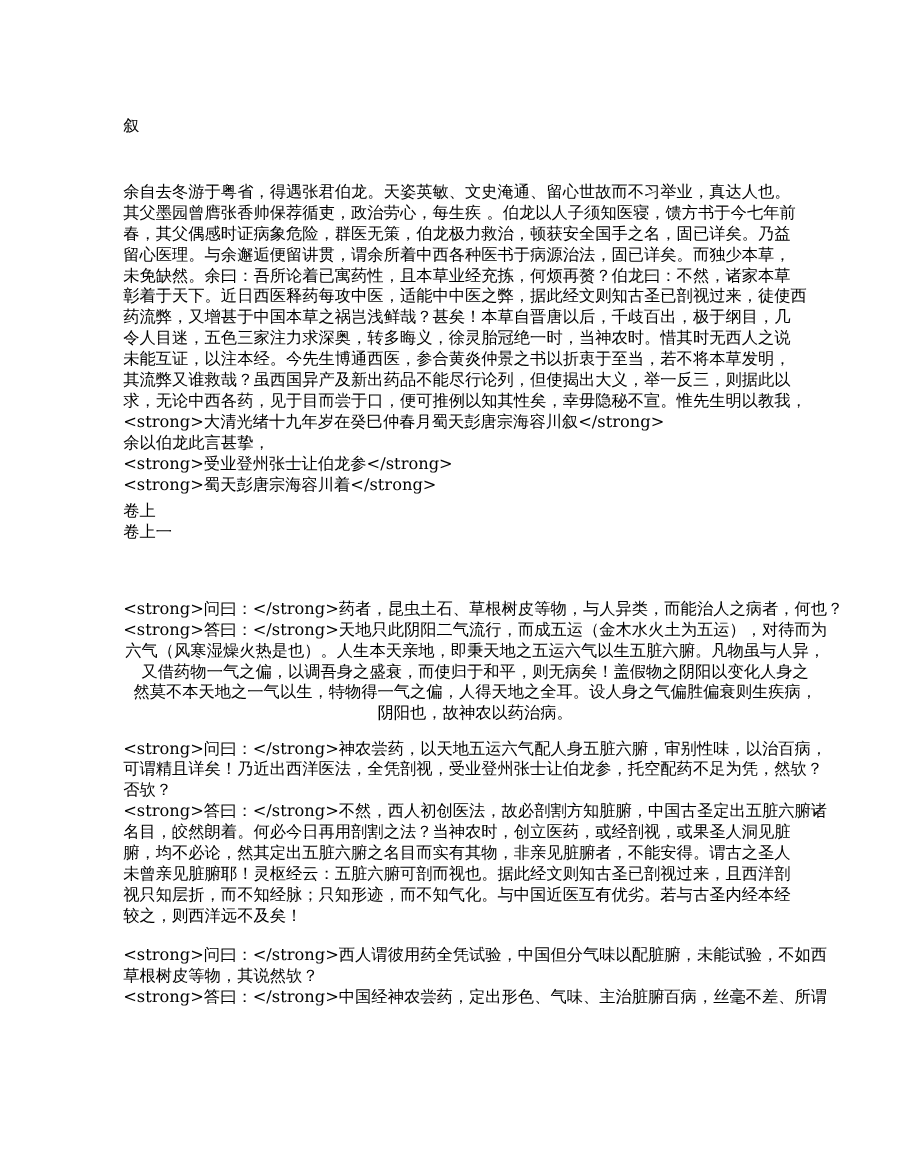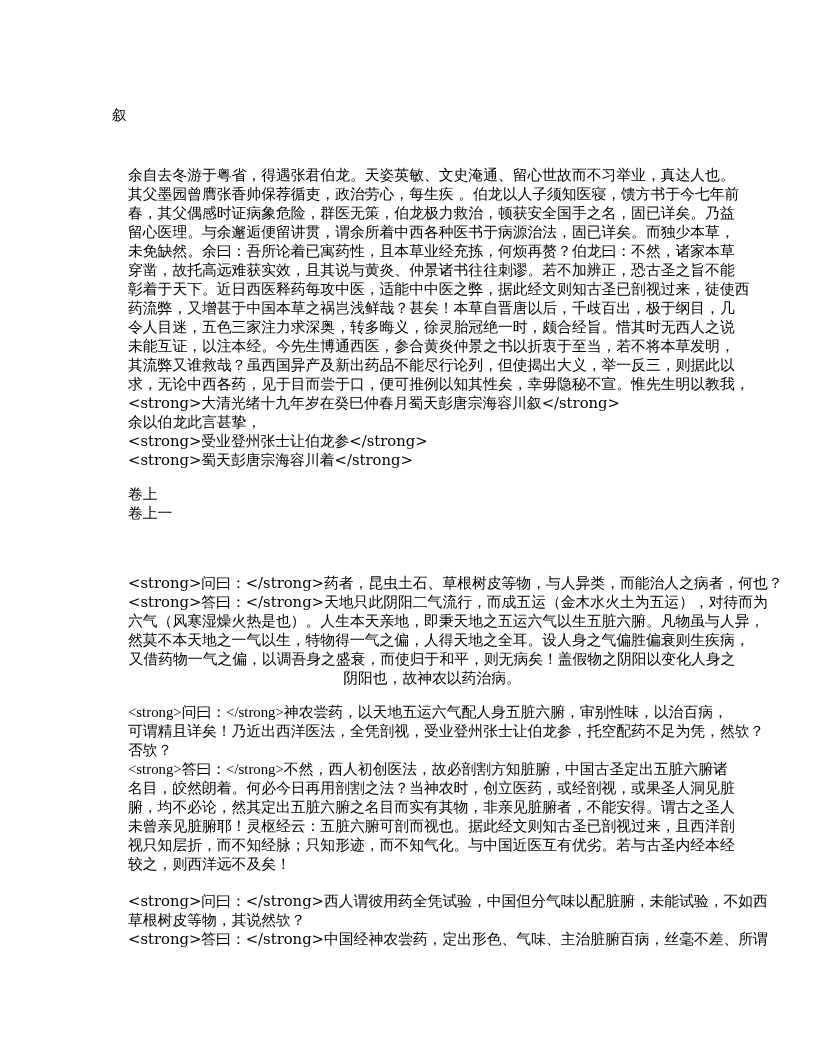--- a/index.html
+++ b/index.html
@@ -22,64 +22,63 @@
     width: 640px;
     font-size: 14.8px;
     line-height: 19px;
   }
   .heading {
     font-size: 14.8px;
     font-weight: normal;
     margin: 0;
     padding: 0;
   }
-  .para { margin: 16px; padding: 0; }
+  .para { margin: 0; padding: 0; }
   .line { white-space: pre; }
   .preface { margin-top: 41px; }
   .volume  { margin-top: 6px; font-family: Liberation Serif, serif; }
   .qa1     { margin-top: 50px; text-align: center; }
-  .qa2     { margin-top: 13px; font-family: Liberation Serif, serif; }
+  .qa2     { margin-top: 13px; }
   .qa3     { margin-top: 17px; }
 </style>
 </head>
 <body>
 
 <div class="doc">
   <h1 class="heading">叙</h1>
 
   <div class="para preface">
       <div class="line">余自去冬游于粤省，得遇张君伯龙。天姿英敏、文史淹通、留心世故而不习举业，真达人也。</div>
       <div class="line">其父墨园曾膺张香帅保荐循吏，政治劳心，每生疾 。伯龙以人子须知医寝，馈方书于今七年前</div>
       <div class="line">春，其父偶感时证病象危险，群医无策，伯龙极力救治，顿获安全国手之名，固已详矣。乃益</div>
       <div class="line">留心医理。与余邂逅便留讲贯，谓余所着中西各种医书于病源治法，固已详矣。而独少本草，</div>
       <div class="line">未免缺然。余曰：吾所论着已寓药性，且本草业经充拣，何烦再赘？伯龙曰：不然，诸家本草</div>
-      <div class="line">穿凿，故托高远难获实效，且其说与黄炎、仲景诸书往往刺谬。若不加辨正，恐古圣之旨不能</div>
       <div class="line">彰着于天下。近日西医释药每攻中医，适能中中医之弊，据此经文则知古圣已剖视过来，徒使西</div>
       <div class="line">药流弊，又增甚于中国本草之祸岂浅鲜哉？甚矣！本草自晋唐以后，千歧百出，极于纲目，几</div>
-      <div class="line">令人目迷，五色三家注力求深奥，转多晦义，徐灵胎冠绝一时，颇合经旨。惜其时无西人之说</div>
+      <div class="line">令人目迷，五色三家注力求深奥，转多晦义，徐灵胎冠绝一时，当神农时。惜其时无西人之说</div>
       <div class="line">未能互证，以注本经。今先生博通西医，参合黄炎仲景之书以折衷于至当，若不将本草发明，</div>
       <div class="line">其流弊又谁救哉？虽西国异产及新出药品不能尽行论列，但使揭出大义，举一反三，则据此以</div>
       <div class="line">求，无论中西各药，见于目而尝于口，便可推例以知其性矣，幸毋隐秘不宣。惟先生明以教我，</div>
       <div class="line">&lt;strong&gt;大清光绪十九年岁在癸巳仲春月蜀天彭唐宗海容川叙&lt;/strong&gt;</div>
       <div class="line">余以伯龙此言甚挚，</div>
       <div class="line">&lt;strong&gt;受业登州张士让伯龙参&lt;/strong&gt;</div>
       <div class="line">&lt;strong&gt;蜀天彭唐宗海容川着&lt;/strong&gt;</div>
     </div>
 
   <div class="para volume">
       <div class="line">卷上</div>
       <div class="line">卷上一</div>
     </div>
 
   <div class="para qa1">
       <div class="line">&lt;strong&gt;问曰：&lt;/strong&gt;药者，昆虫土石、草根树皮等物，与人异类，而能治人之病者，何也？</div>
       <div class="line">&lt;strong&gt;答曰：&lt;/strong&gt;天地只此阴阳二气流行，而成五运（金木水火土为五运），对待而为</div>
       <div class="line">六气（风寒湿燥火热是也）。人生本天亲地，即秉天地之五运六气以生五脏六腑。凡物虽与人异，</div>
+      <div class="line">又借药物一气之偏，以调吾身之盛衰，而使归于和平，则无病矣！盖假物之阴阳以变化人身之</div>
       <div class="line">然莫不本天地之一气以生，特物得一气之偏，人得天地之全耳。设人身之气偏胜偏衰则生疾病，</div>
-      <div class="line">又借药物一气之偏，以调吾身之盛衰，而使归于和平，则无病矣！盖假物之阴阳以变化人身之</div>
       <div class="line">阴阳也，故神农以药治病。</div>
     </div>
 
   <div class="para qa2">
       <div class="line">&lt;strong&gt;问曰：&lt;/strong&gt;神农尝药，以天地五运六气配人身五脏六腑，审别性味，以治百病，</div>
       <div class="line">可谓精且详矣！乃近出西洋医法，全凭剖视，受业登州张士让伯龙参，托空配药不足为凭，然欤？</div>
       <div class="line">否欤？</div>
       <div class="line">&lt;strong&gt;答曰：&lt;/strong&gt;不然，西人初创医法，故必剖割方知脏腑，中国古圣定出五脏六腑诸</div>
       <div class="line">名目，皎然朗着。何必今日再用剖割之法？当神农时，创立医药，或经剖视，或果圣人洞见脏</div>
       <div class="line">腑，均不必论，然其定出五脏六腑之名目而实有其物，非亲见脏腑者，不能安得。谓古之圣人</div>

